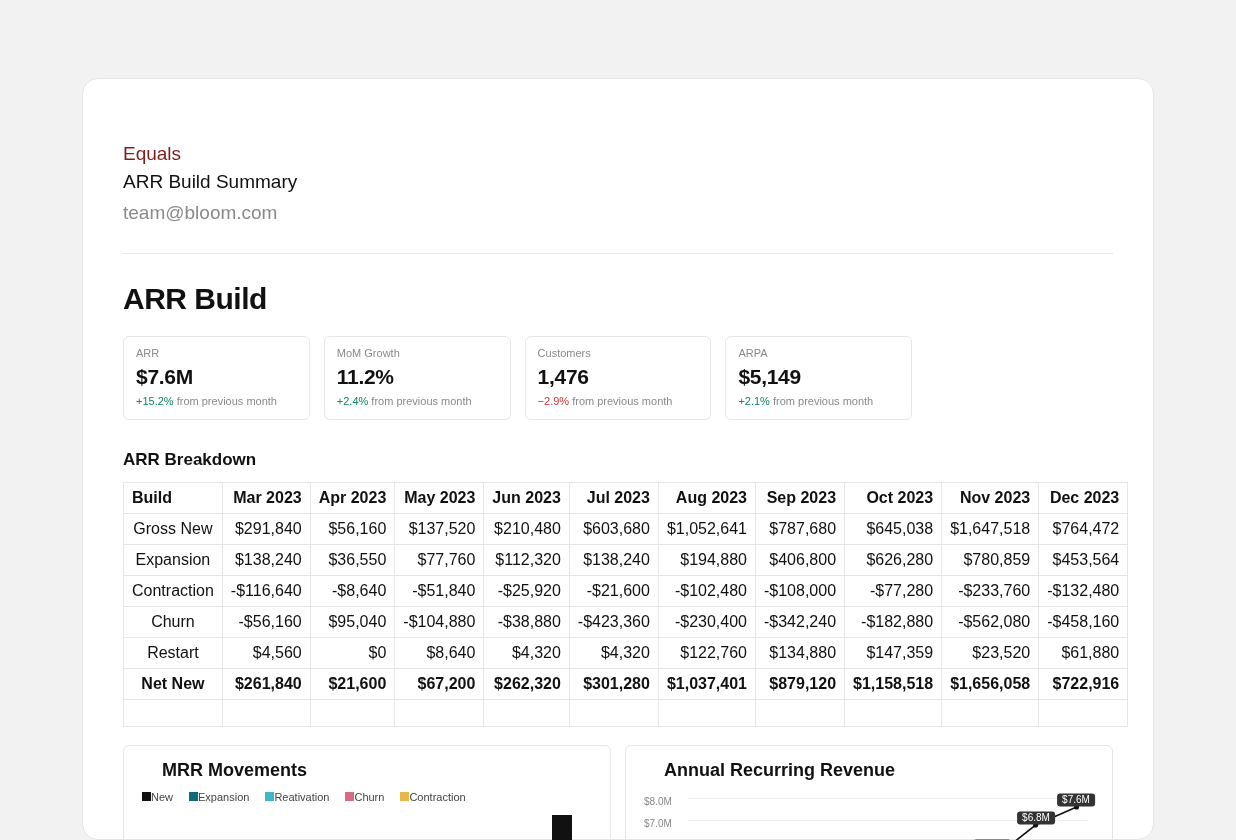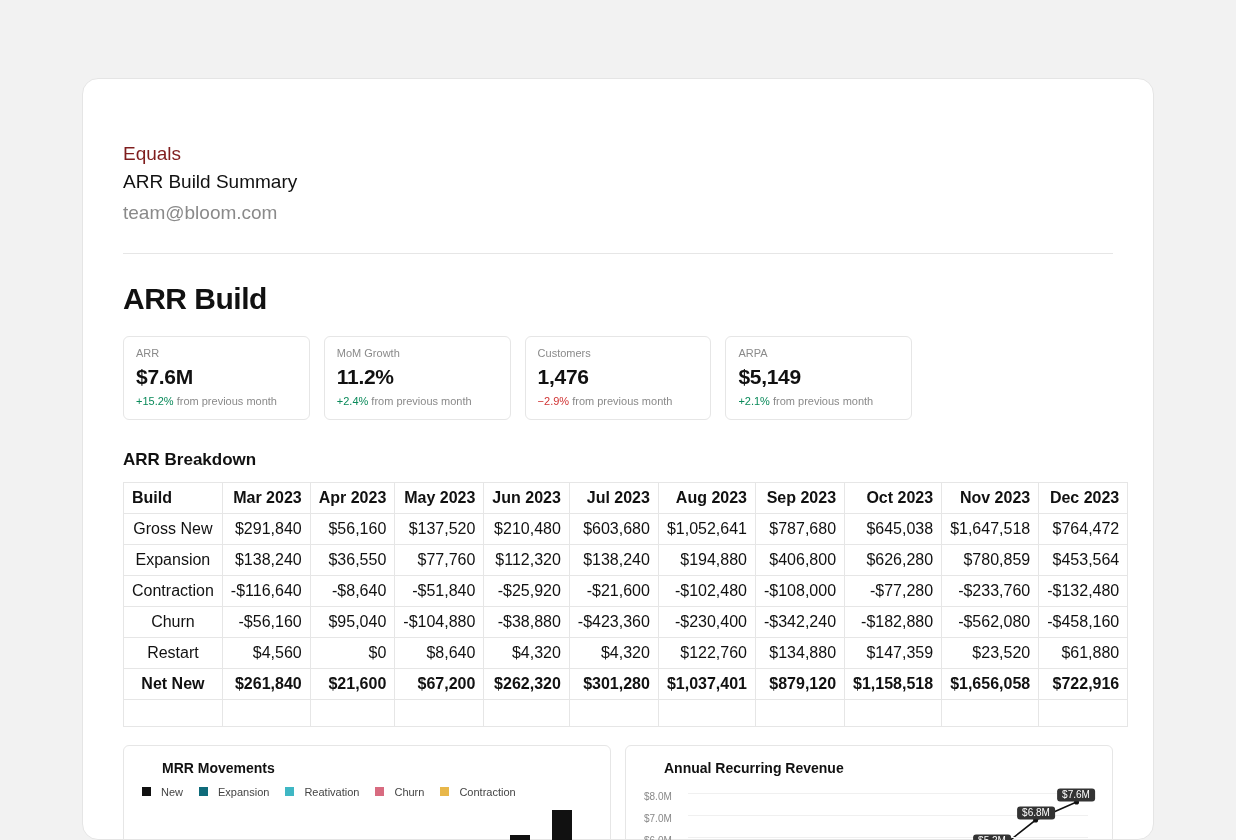--- a/index.html
+++ b/index.html
@@ -31,23 +31,23 @@
   }
   table.breakdown th { font-weight: 600; text-align: right; background: #fff; }
   table.breakdown th:first-child { text-align: left; width: 150px; }
   table.breakdown td { text-align: right; }
   table.breakdown td:first-child { text-align: center; }
   .net-new td { font-weight: 700; }
   .empty-row td { height: 27px; }
 
   .charts { display: grid; grid-template-columns: 1fr 1fr; gap: 14px; margin-top: 18px; }
   .chart-card { border: 1px solid #e6e6e6; border-radius: 6px; padding: 14px 18px 10px; position: relative; overflow: hidden; }
-  .chart-title { font-size: 14px; font-weight: 600; margin-bottom: 10px; padding-left: 20px; }
+  .chart-title { font-size: 18px; font-weight: 600; margin-bottom: 10px; padding-left: 20px; }
   .legend { display: flex; gap: 16px; font-size: 11px; color: #444; margin-bottom: 12px; }
-  .legend .item { display: flex; align-items: center; gap: 10px; }
+  .legend .item { display: flex; align-items: center; gap: 0; }
   .sq { width: 9px; height: 9px; display: inline-block; }
   .sq.new { background: #111; }
   .sq.exp { background: #0f6b7a; }
   .sq.rea { background: #3fb7c4; }
   .sq.chu { background: #d86b80; }
   .sq.con { background: #e8b74a; }
 
   .mrr-bars { position: relative; height: 78px; padding: 0 4px; }
   .mrr-bars .col { position: absolute; bottom: 20px; width: 20px; }
   .mrr-bars .seg { width: 20px; display: block; }

